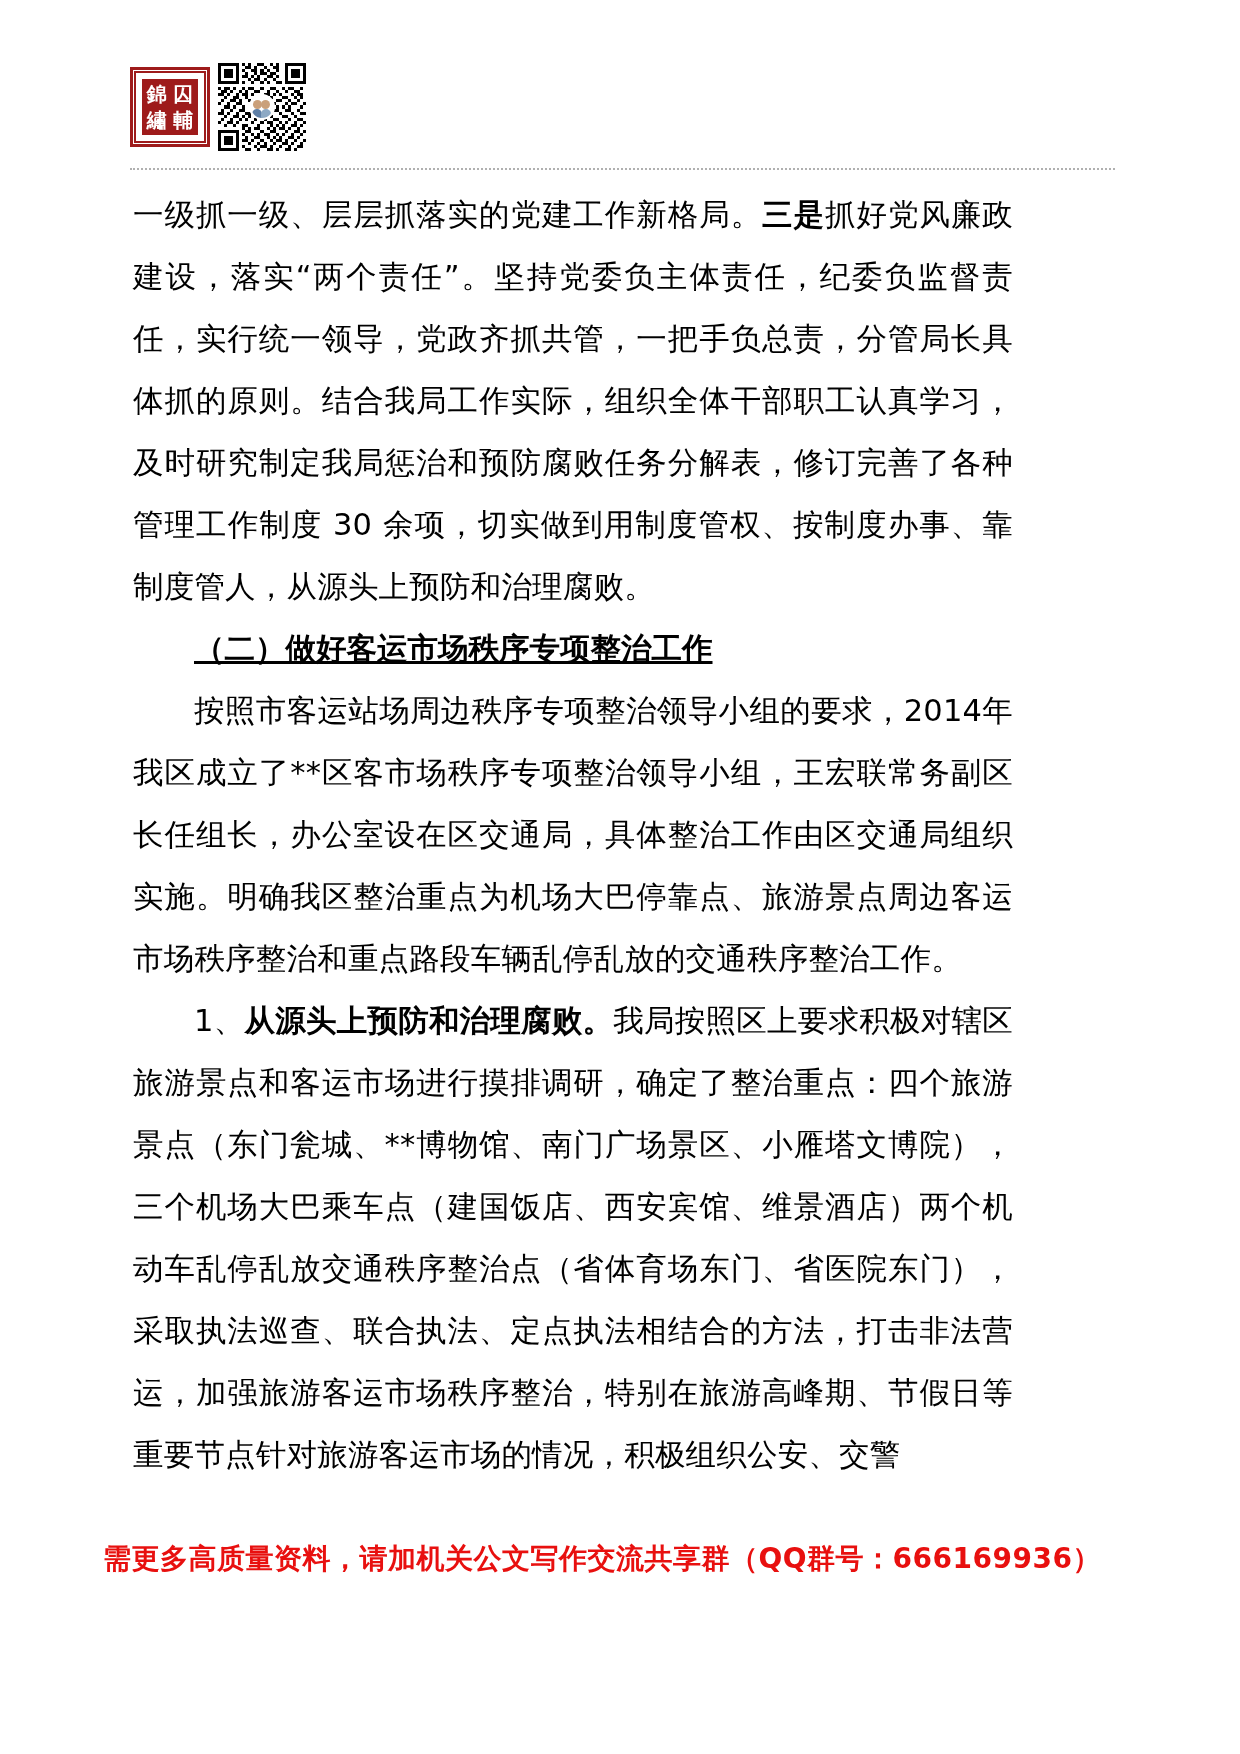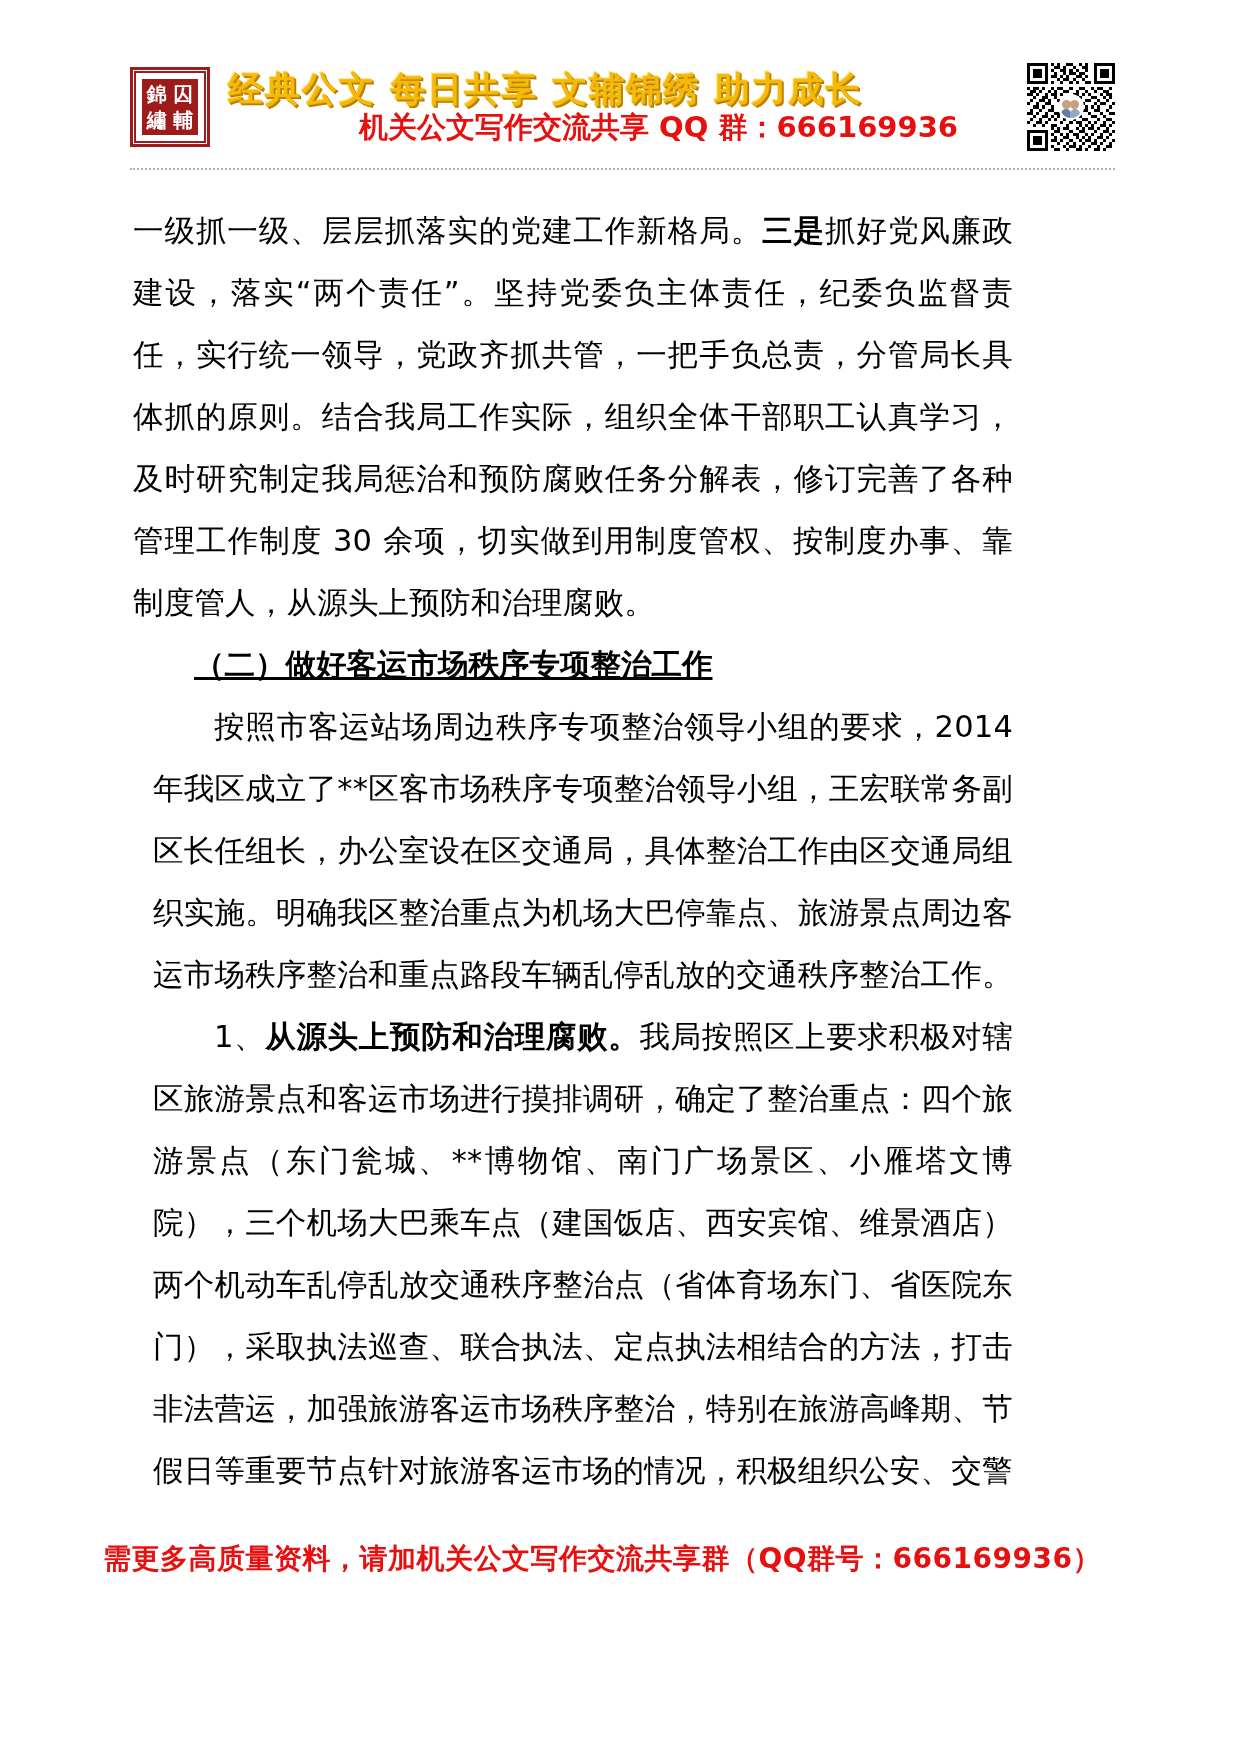--- a/index.html
+++ b/index.html
@@ -154,35 +154,35 @@
     left: 130px;
     top: 168px;
     width: 985px;
     border-top: 2px dotted #b0b0b0;
   }
 
   
   .body-area {
     position: absolute;
     left: 133px;
-    top: 200px;
+    top: 184px;
     width: 880px;
   }
 
   .para {
     font-size: 30.5px;
     line-height: 62px;
     color: #000000;
     text-align: justify;
     text-justify: inter-ideograph;
     letter-spacing: 0.2px;
     margin: 0;
     font-family: "DejaVu Sans", "Liberation Sans", sans-serif;
   }
-  .para.indent { text-indent: 2em; margin-left: 20px; }
+  .para.indent { text-indent: 2em; }
 
   .heading {
     font-size: 30.5px;
     line-height: 62px;
     font-weight: bold;
     color: #000000;
     text-indent: 2em;
     margin: 0;
     font-family: "DejaVu Sans", "Liberation Sans", sans-serif;
     text-decoration: underline;
@@ -214,24 +214,20 @@
     <div class="seal">
       <div class="seal-inner">
         <span class="seal-ch">錦</span>
         <span class="seal-ch">囚</span>
         <span class="seal-ch">繡</span>
         <span class="seal-ch">輔</span>
       </div>
       <div class="seal-frame-deco"></div>
     </div>
 
-    <div class="banner-text">
-      <div class="banner-gold">经典公文  每日共享  文辅锦绣  助力成长</div>
-      <div class="banner-red">机关公文写作交流共享 QQ 群：666169936</div>
-    </div>
 
     <div class="qr">
       <svg width="88" height="88" viewBox="0 0 29 29" shape-rendering="crispEdges">
         <rect width="29" height="29" fill="#ffffff"></rect>
         <g fill="#000000">
           <rect x="0" y="0" width="7" height="1"></rect>
             <rect x="0" y="6" width="7" height="1"></rect>
           <rect x="0" y="0" width="1" height="7"></rect>
             <rect x="6" y="0" width="1" height="7"></rect>
           <rect x="2" y="2" width="3" height="3"></rect>

